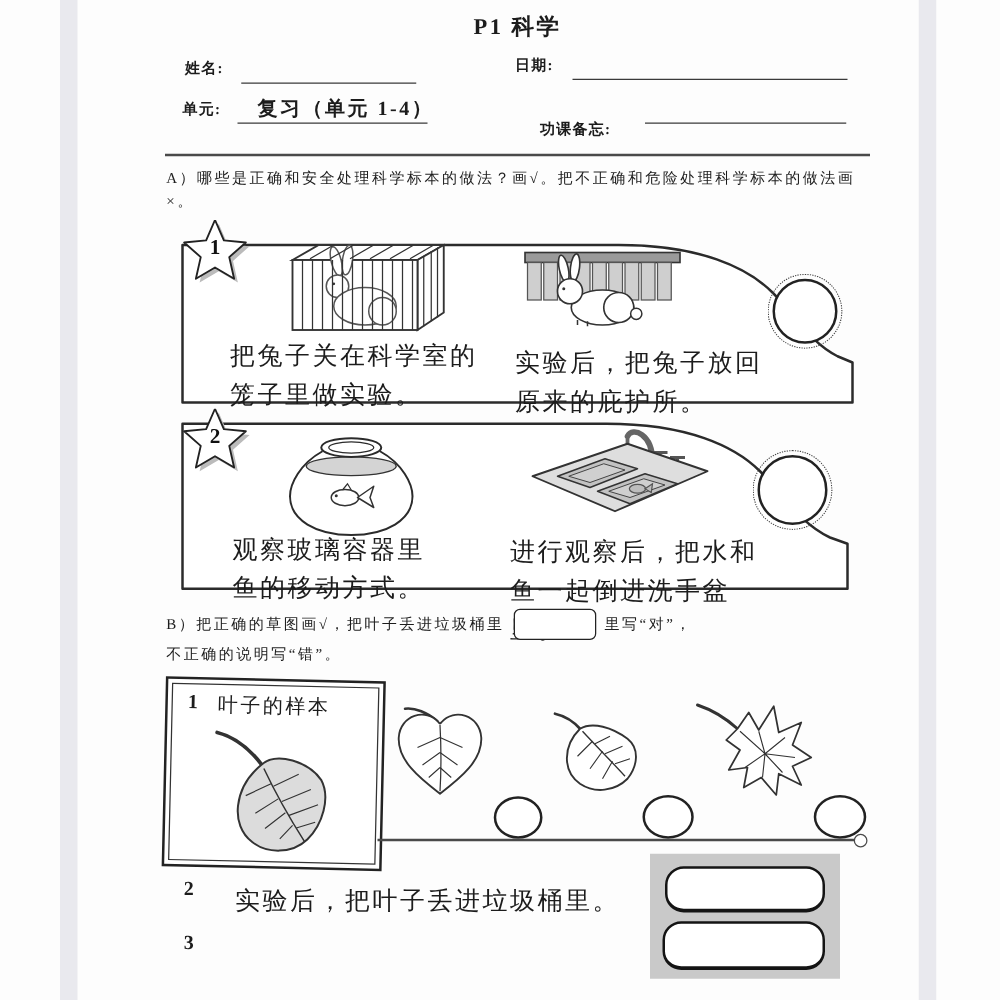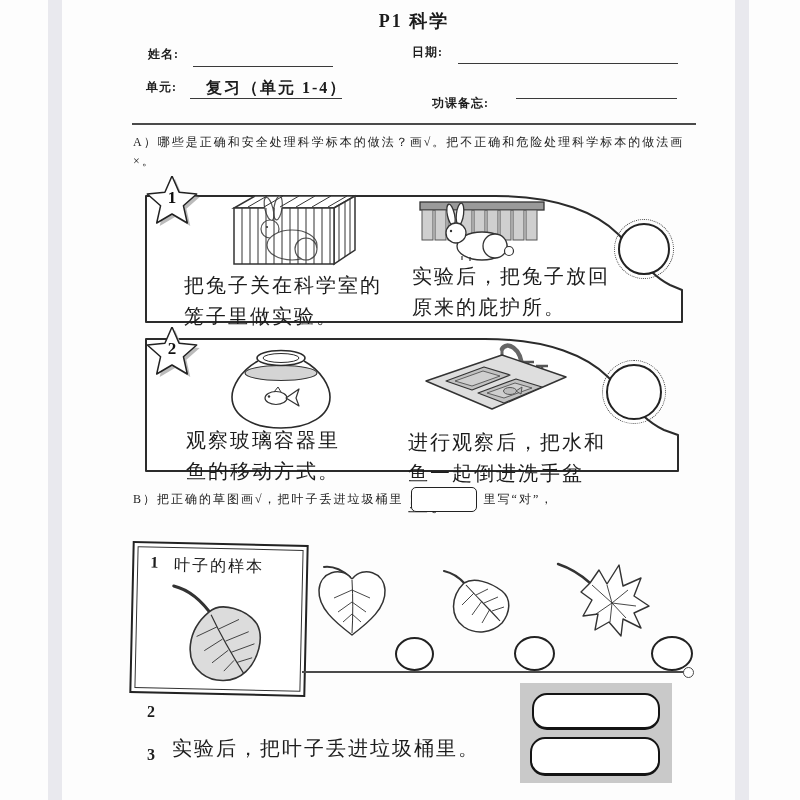--- a/index.html
+++ b/index.html
@@ -125,21 +125,21 @@
       <circle cx="33" cy="31" r="1.2" fill="#333"></circle>
     </svg>
 
     <svg class="abs" style="left:4px;top:-10px;" width="58" height="56" viewBox="0 0 58 56">
       <polygon points="31,3 38.1,19.3 55.7,21 42.4,32.7 46.3,50 31,41 15.7,50 19.6,32.7 6.3,21 23.9,19.3" fill="#bbb"></polygon>
       <polygon points="28,0 35.1,16.3 52.7,18 39.4,29.7 43.3,47 28,38 12.7,47 16.6,29.7 3.3,18 20.9,16.3" fill="#fff" stroke="#222" stroke-width="1.5" stroke-linejoin="round"></polygon>
       <text x="28" y="27" text-anchor="middle" class="star-num" fill="#111">1</text>
     </svg>
 
     <div class="abs cap" style="left:44px;top:84px;width:198px;">把兔子关在科学室的笼子里做实验。</div>
-    <div class="abs cap" style="left:272px;top:75px;width:200px;">实验后，把兔子放回原来的庇护所。</div>
+    <div class="abs cap" style="left:272px;top:90px;width:200px;">实验后，把兔子放回原来的庇护所。</div>
 
     <div class="answer-circle" style="left:478px;top:37px;width:48px;height:48px;"></div>
   </div>
 
   <div class="qitem" style="left:140px;top:333px;height:142px;">
     <svg class="shape-svg" width="552" height="142" viewBox="0 0 552 142">
       <path d="M 6,6 L 345,6 C 410,6 448,24 468,44 C 486,62 500,86 524,97 L 538,102 L 538,138 L 6,138 Z" fill="#ffffff" stroke="#2b2b2b" stroke-width="2" stroke-linejoin="round"></path>
     </svg>
 
     <svg class="abs" style="left:86px;top:12px;" width="110" height="86" viewBox="0 0 110 86">
@@ -180,20 +180,21 @@
 
     <div class="answer-circle" style="left:466px;top:31px;width:52px;height:52px;"></div>
   </div>
 
   <div class="abs" style="left:133px;top:487px;width:565px;">
     <div class="bhead-row">
       <span class="sec-head">B）把正确的草图画√，把叶子丢进垃圾桶里</span>
       <span class="inline-box"></span>
       <span class="sec-head">里写“对”，</span>
     </div>
+    <div class="sec-head" style="margin-top:2px;">不正确的说明写“错”。</div>
   </div>
 
   <div class="sample-box-outer" style="left:131px;top:543px;width:172px;height:148px;">
     <div class="sample-box-inner">
       <span class="abs num" style="left:12px;top:6px;">1</span>
       <span class="abs cjk" style="left:36px;top:5px;font-size:16px;">叶子的样本</span>
       <svg class="abs" style="left:22px;top:30px;" width="130" height="108" viewBox="0 0 130 108">
         <path d="M 14,8 C 32,12 44,24 54,38" fill="none" stroke="#333" stroke-width="3" stroke-linecap="round"></path>
         <path d="M 50,33 C 28,52 26,82 44,95 C 56,104 76,104 88,92 C 100,80 106,58 98,44 C 88,30 62,22 50,33 Z" fill="#dcdcdc" stroke="#333" stroke-width="1.6" stroke-linejoin="round"></path>
         <path d="M 52,36 C 62,56 74,76 86,94" fill="none" stroke="#333" stroke-width="1.2"></path>
@@ -224,21 +225,21 @@
   </svg>
 
   <div class="answer-oval" style="left:395px;top:637px;width:35px;height:30px;"></div>
   <div class="answer-oval" style="left:514px;top:636px;width:37px;height:31px;"></div>
   <div class="answer-oval" style="left:651px;top:636px;width:38px;height:31px;"></div>
 
   <div class="rule-line" style="left:302px;top:671px;width:382px;"></div>
   <div class="rule-end" style="left:683px;top:667px;"></div>
 
   <span class="abs num" style="left:147px;top:703px;">2</span>
-  <div class="abs cap" style="left:172px;top:733px;width:340px;">实验后，把叶子丢进垃圾桶里。</div>
+  <div class="abs cap" style="left:172px;top:706px;width:340px;text-align:center;">实验后，把叶子丢进垃圾桶里。</div>
 
   <span class="abs num" style="left:147px;top:746px;">3</span>
 
   <div class="answer-panel" style="left:520px;top:683px;width:152px;height:100px;">
     <div class="answer-box" style="left:12px;top:10px;width:124px;height:32px;"></div>
     <div class="answer-box" style="left:10px;top:54px;width:126px;height:34px;"></div>
   </div>
 
 </div>
 

